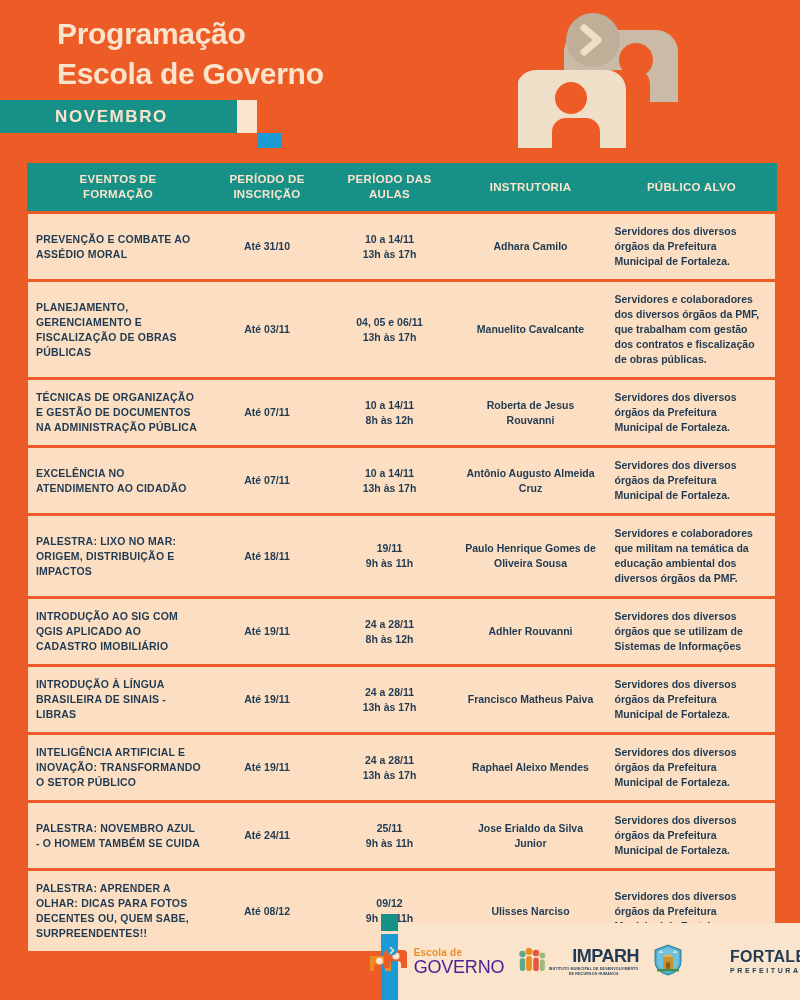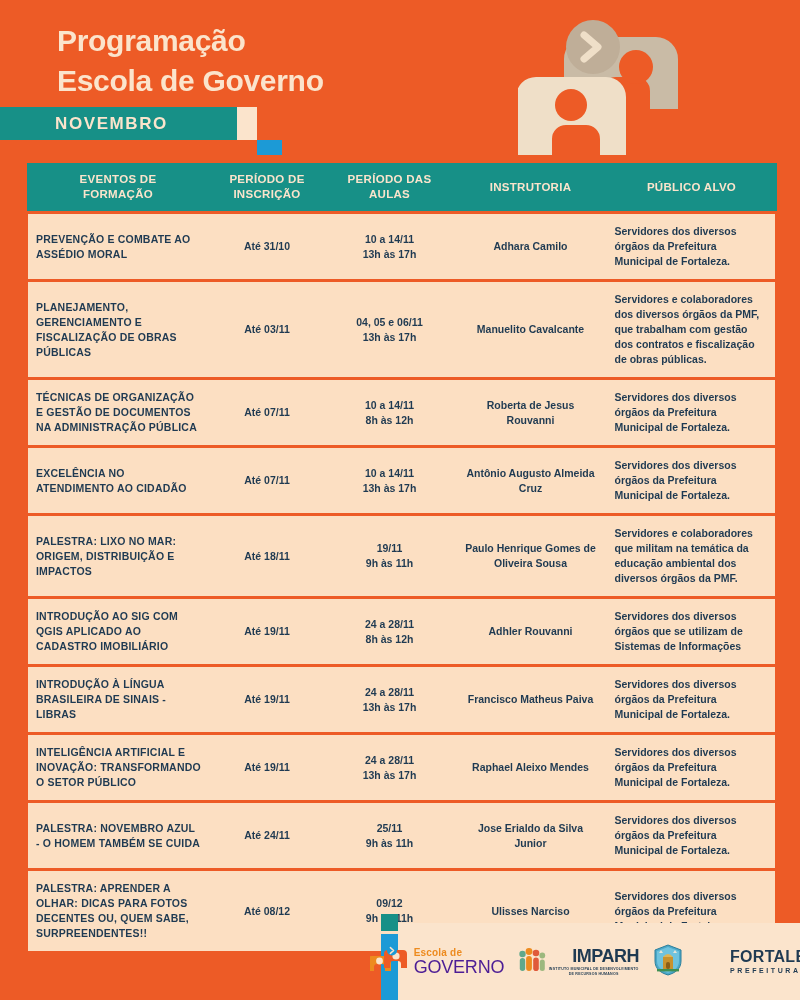--- a/index.html
+++ b/index.html
@@ -14,21 +14,21 @@
     position: relative;
     width: 800px;
     height: 1000px;
     background: #ED5B26;
     overflow: hidden;
   }
 
   
   #header {
     position: absolute;
-    left: 0; top: 7px;
+    left: 0; top: 0;
     width: 740px; height: 160px;
   }
   .title-block {
     position: absolute;
     left: 57px; top: 14px;
     width: 470px;
   }
   .title-line {
     color: #FBE4CC;
     font-size: 30px;

